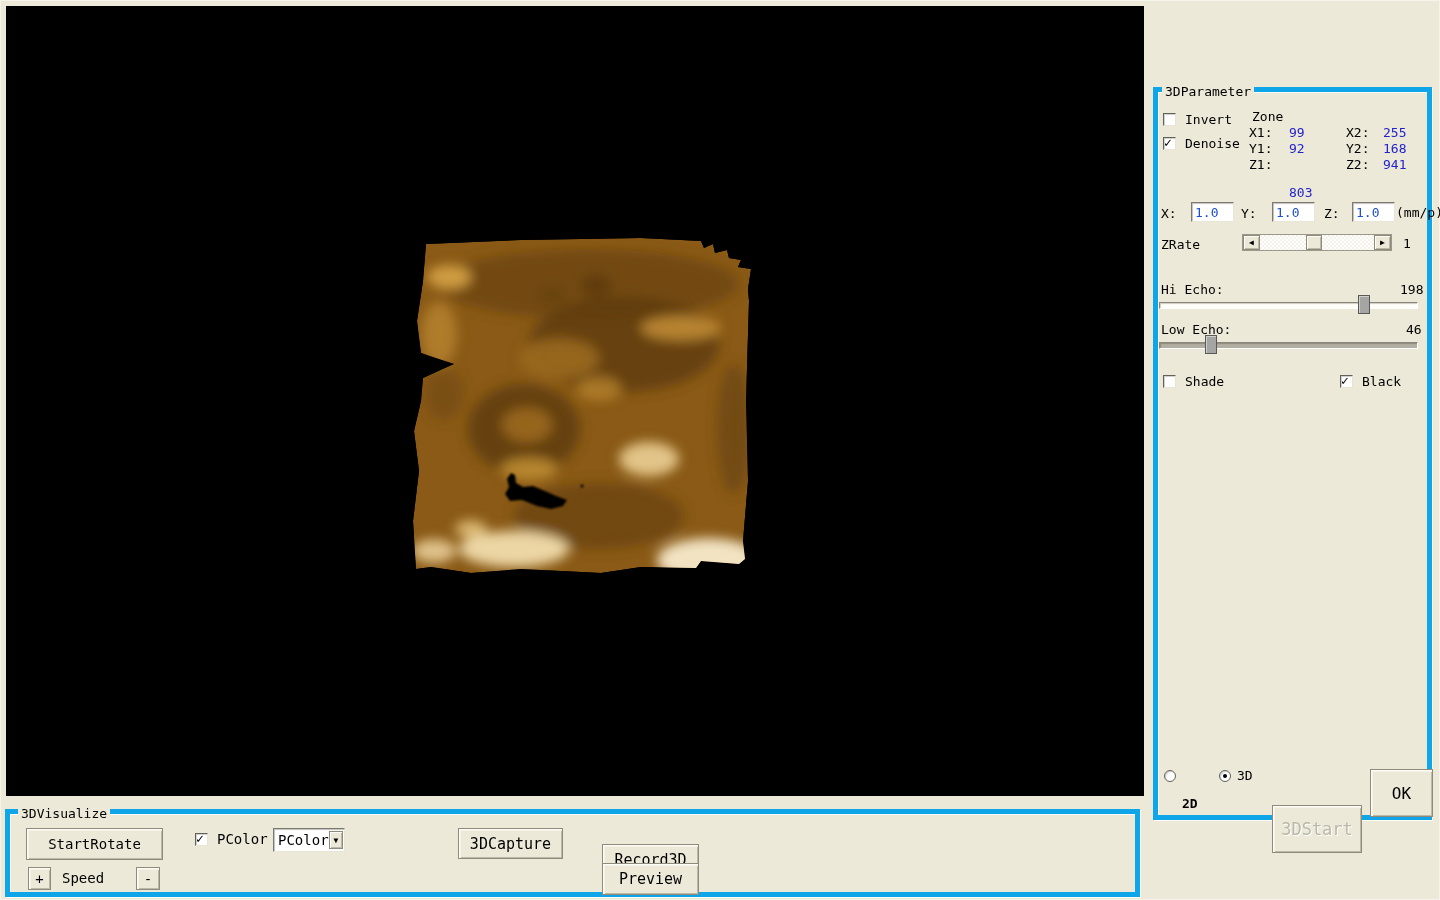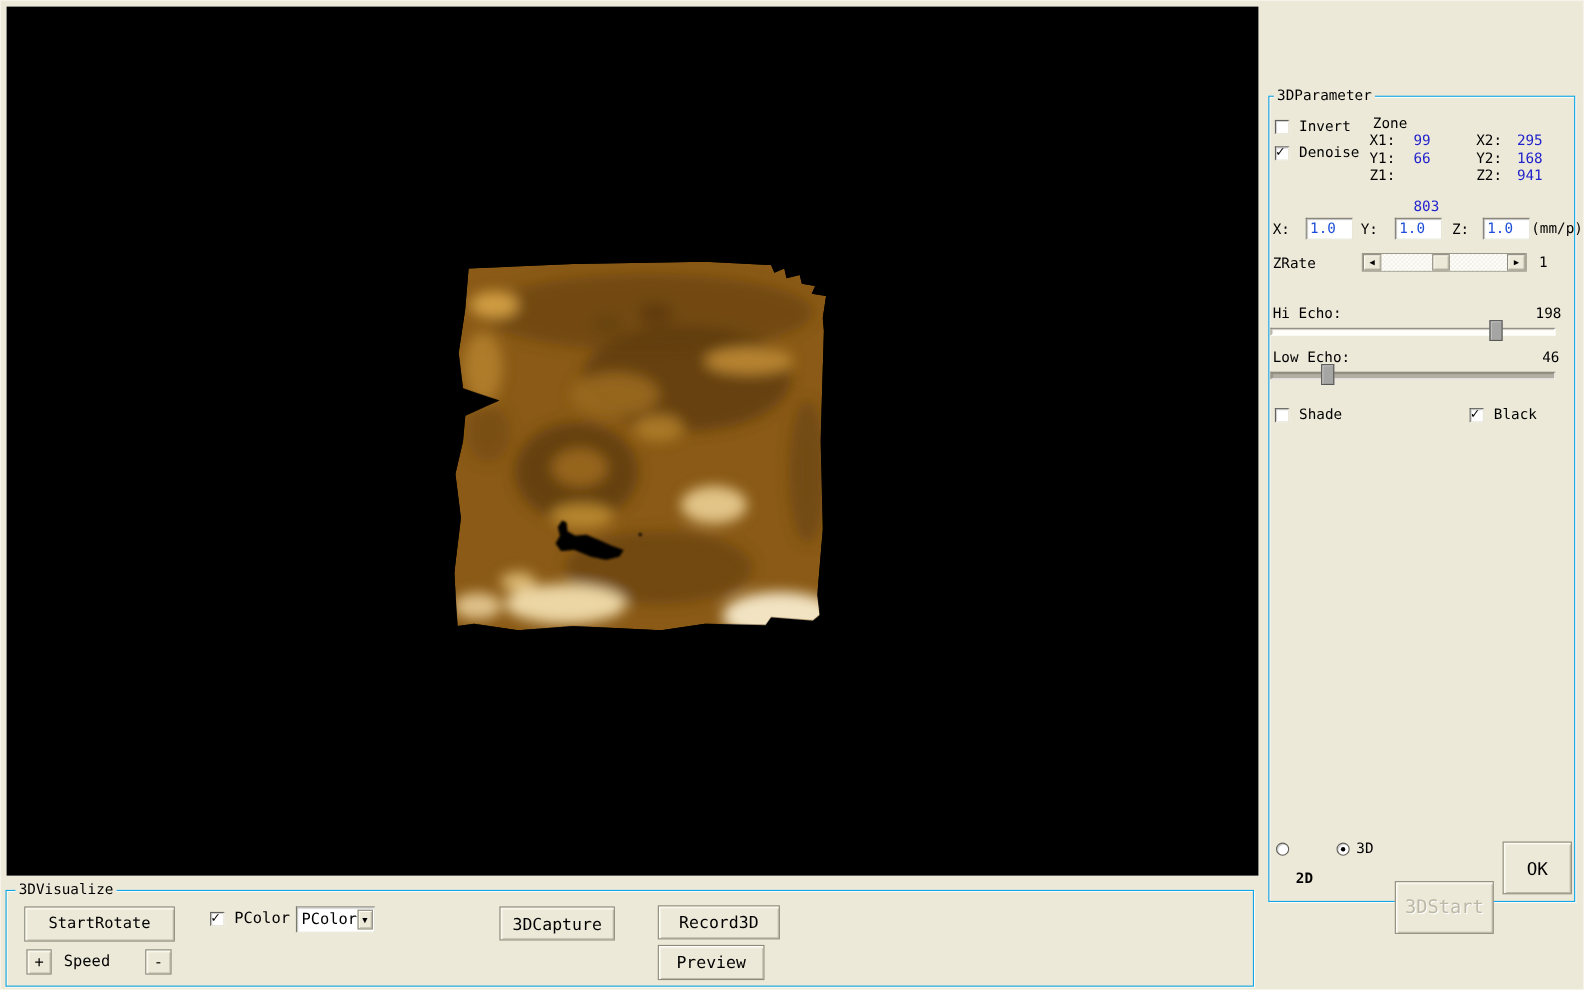--- a/index.html
+++ b/index.html
@@ -16,21 +16,21 @@
   
   .viewport {
     position:absolute; left:5px; top:5px; width:1138px; height:790px;
     background:#000;
   }
   .render-svg { position:absolute; left:403px; top:223px; }
 
   
   .groupbox {
     position:absolute;
-    border:1px solid #0ea5e9;
+    border:5px solid #0ea5e9;
     box-shadow: inset 1px 1px 0 #fdfcf5, 1px 1px 0 #fdfcf5;
   }
   .group-title {
     position:absolute; top:-8px; background:#ece9d8; padding:0 3px;
     font-size:13px; line-height:15px; white-space:nowrap;
   }
 
   .lbl { position:absolute; font-size:13px; line-height:15px; white-space:nowrap; }
   .blue { color:var(--blue,#2222cc); }
 
@@ -197,24 +197,24 @@
     <span class="lbl" style="left:27px; top:20px;">Invert</span>
 
     <span class="checkbox checked" style="left:5px; top:45px;"></span>
     <span class="lbl" style="left:27px; top:44px;">Denoise</span>
 
     <span class="lbl" style="left:94px; top:17px;">Zone</span>
 
     <span class="lbl" style="left:91px;  top:33px;">X1:</span>
     <span class="lbl blue" style="left:131px; top:33px;">99</span>
     <span class="lbl" style="left:188px; top:33px;">X2:</span>
-    <span class="lbl blue" style="left:225px; top:33px;">295</span>
+    <span class="lbl blue" style="left:225px; top:33px;">255</span>
 
     <span class="lbl" style="left:91px;  top:49px;">Y1:</span>
-    <span class="lbl blue" style="left:131px; top:49px;">66</span>
+    <span class="lbl blue" style="left:131px; top:49px;">92</span>
     <span class="lbl" style="left:188px; top:49px;">Y2:</span>
     <span class="lbl blue" style="left:225px; top:49px;">168</span>
 
     <span class="lbl" style="left:91px;  top:65px;">Z1:</span>
     <span class="lbl blue" style="left:131px; top:65px;margin-top:28px;">803</span>
     <span class="lbl" style="left:188px; top:65px;">Z2:</span>
     <span class="lbl blue" style="left:225px; top:65px;">941</span>
 
     <span class="lbl" style="left:3px; top:114px;">X:</span>
     <input class="tinput" style="left: 33px; top: 110px; width: 43px; height: 20px;" value="1.0">
@@ -273,17 +273,17 @@
 
     <span class="checkbox checked" style="left:185px; top:19px;"></span>
     <span class="lbl" style="left:207px; top:18px; font-size:14px;">PColor</span>
 
     <div class="combo" style="left:263px; top:14px; width:72px; height:24px;">
       <span class="combo-text">PColor</span>
       <span class="combo-btn">▼</span>
     </div>
 
     <div class="btn" style="left:448px; top:14px; width:105px; height:31px; font-size:15px;">3DCapture</div>
-    <div class="btn" style="left:592px; top:13px; width:111px; height:31px; font-size:15px;">Record3D</div>
+    <div class="btn" style="left:592px; top:30px; width:97px; height:31px; font-size:15px;">Record3D</div>
     <div class="btn" style="left:592px; top:49px; width:97px; height:32px; font-size:15px;">Preview</div>
   </div>
 
 </div>
 
 </body></html>

